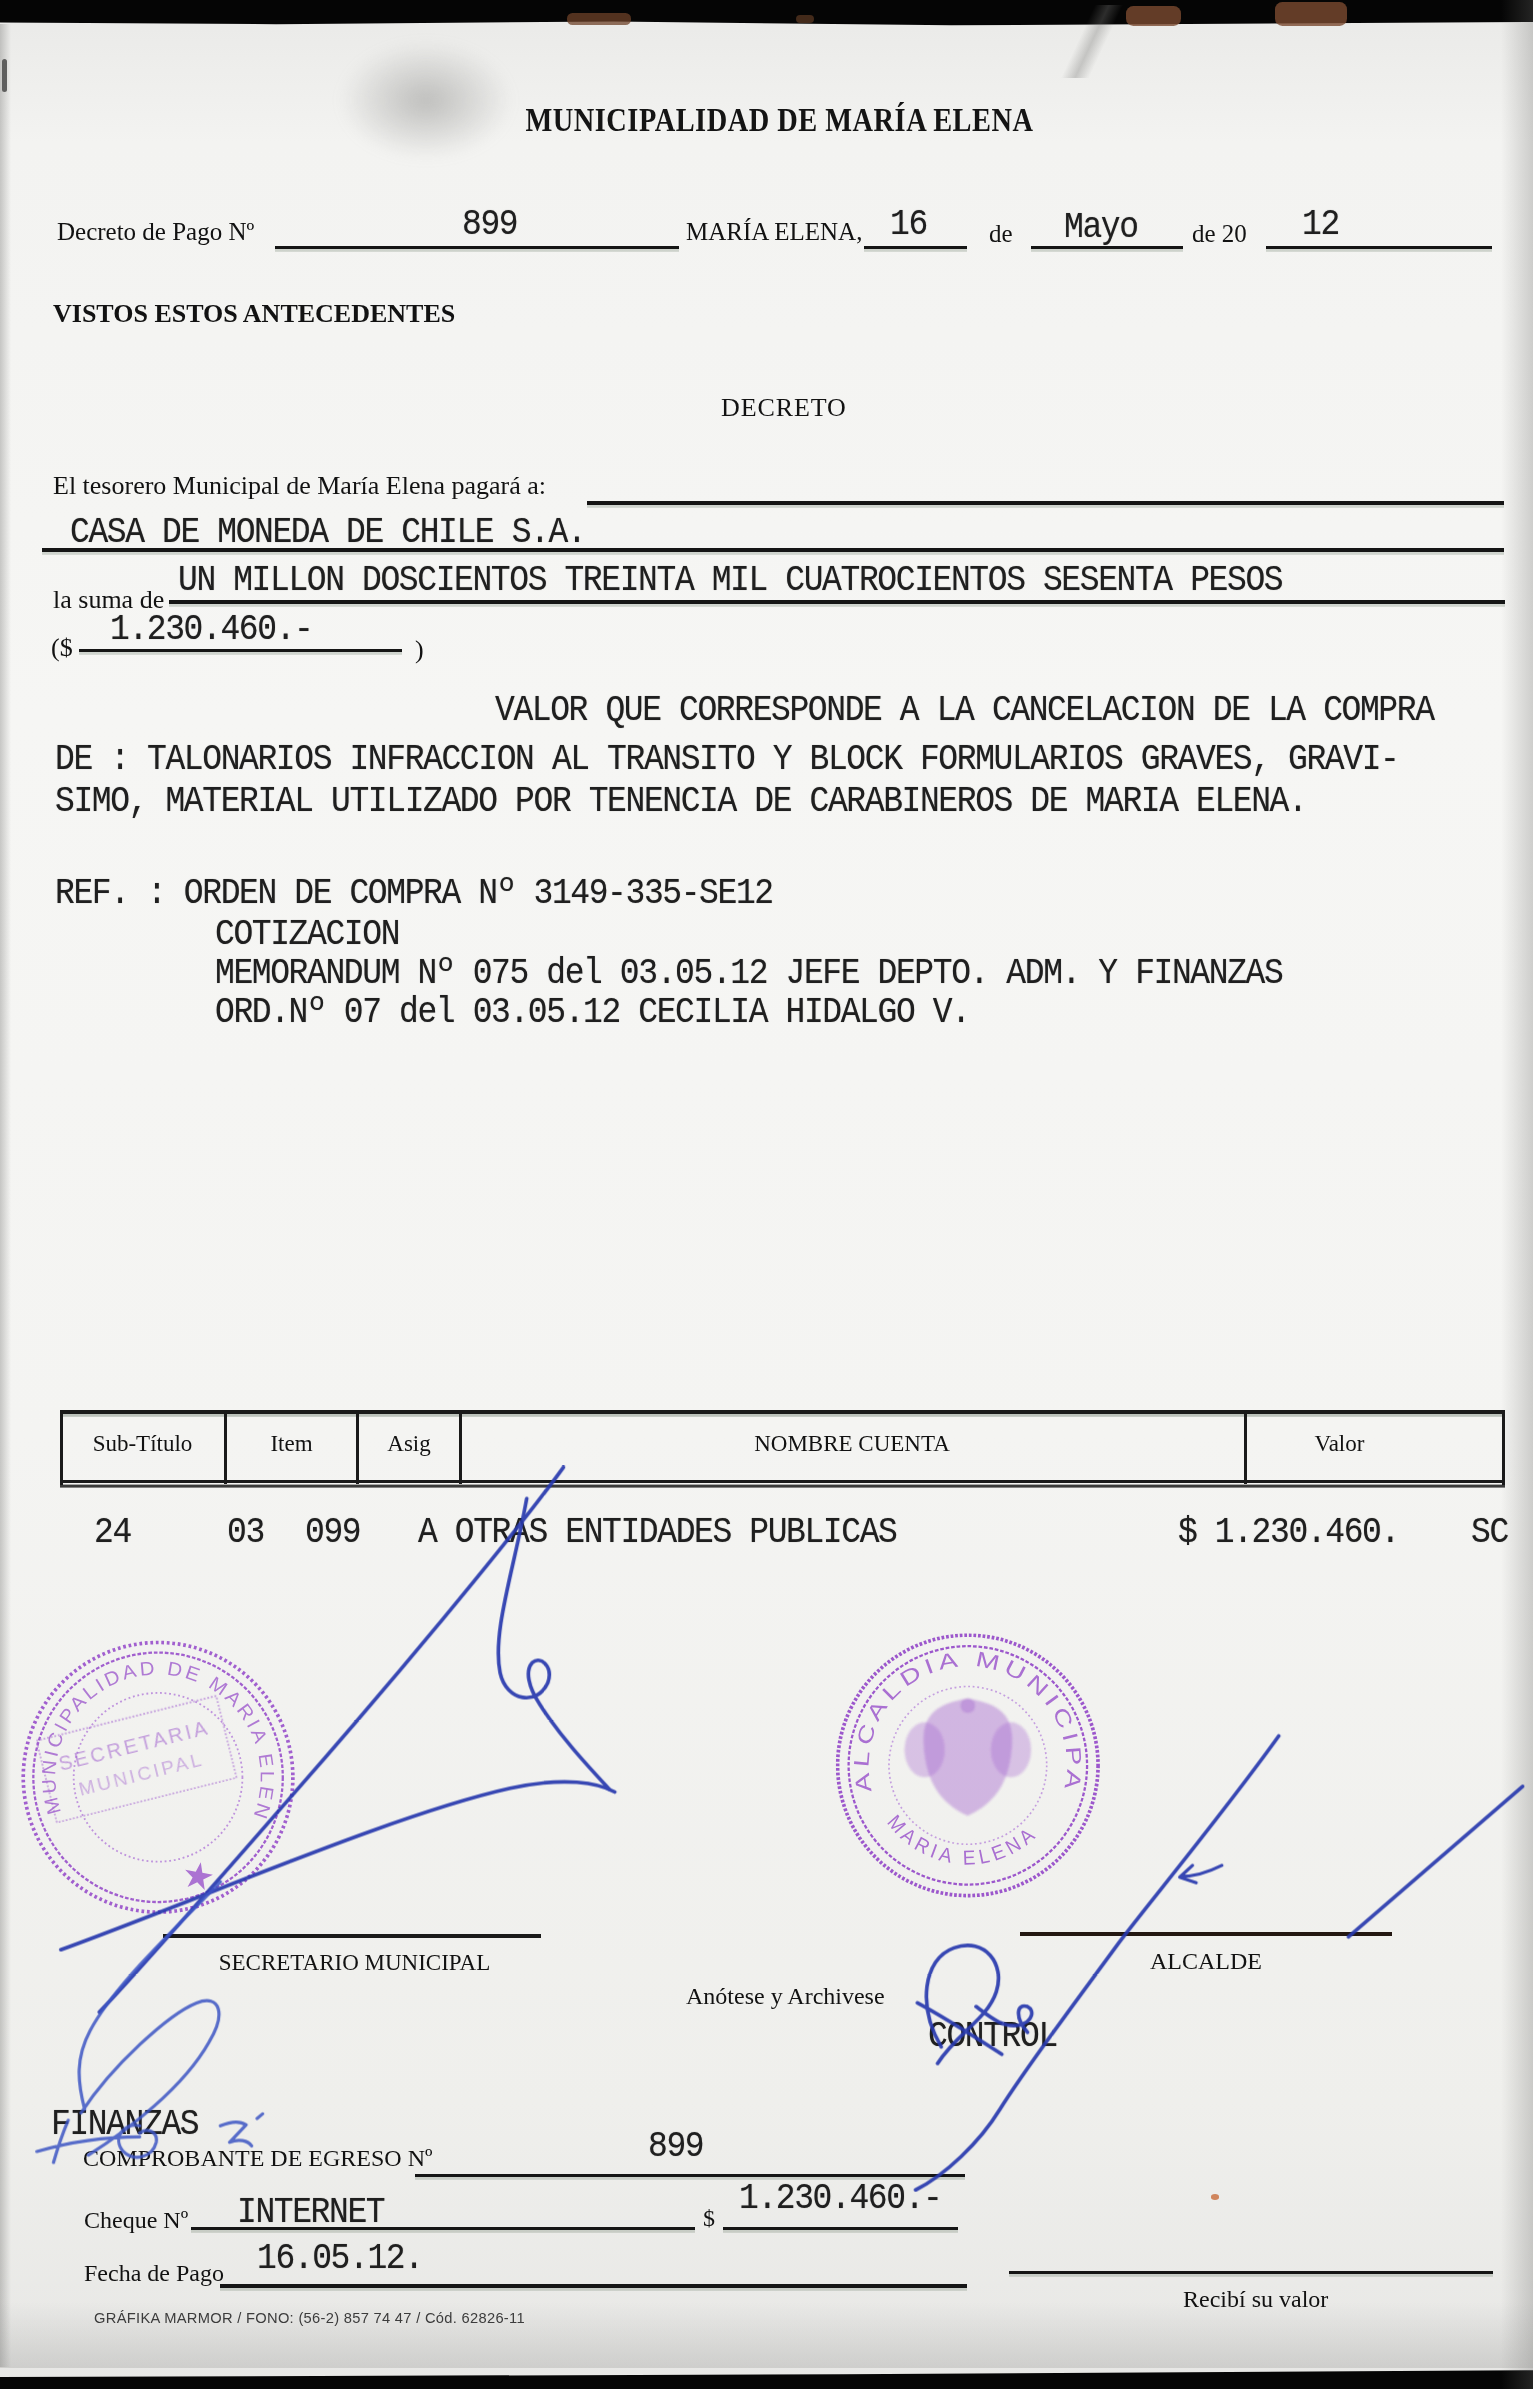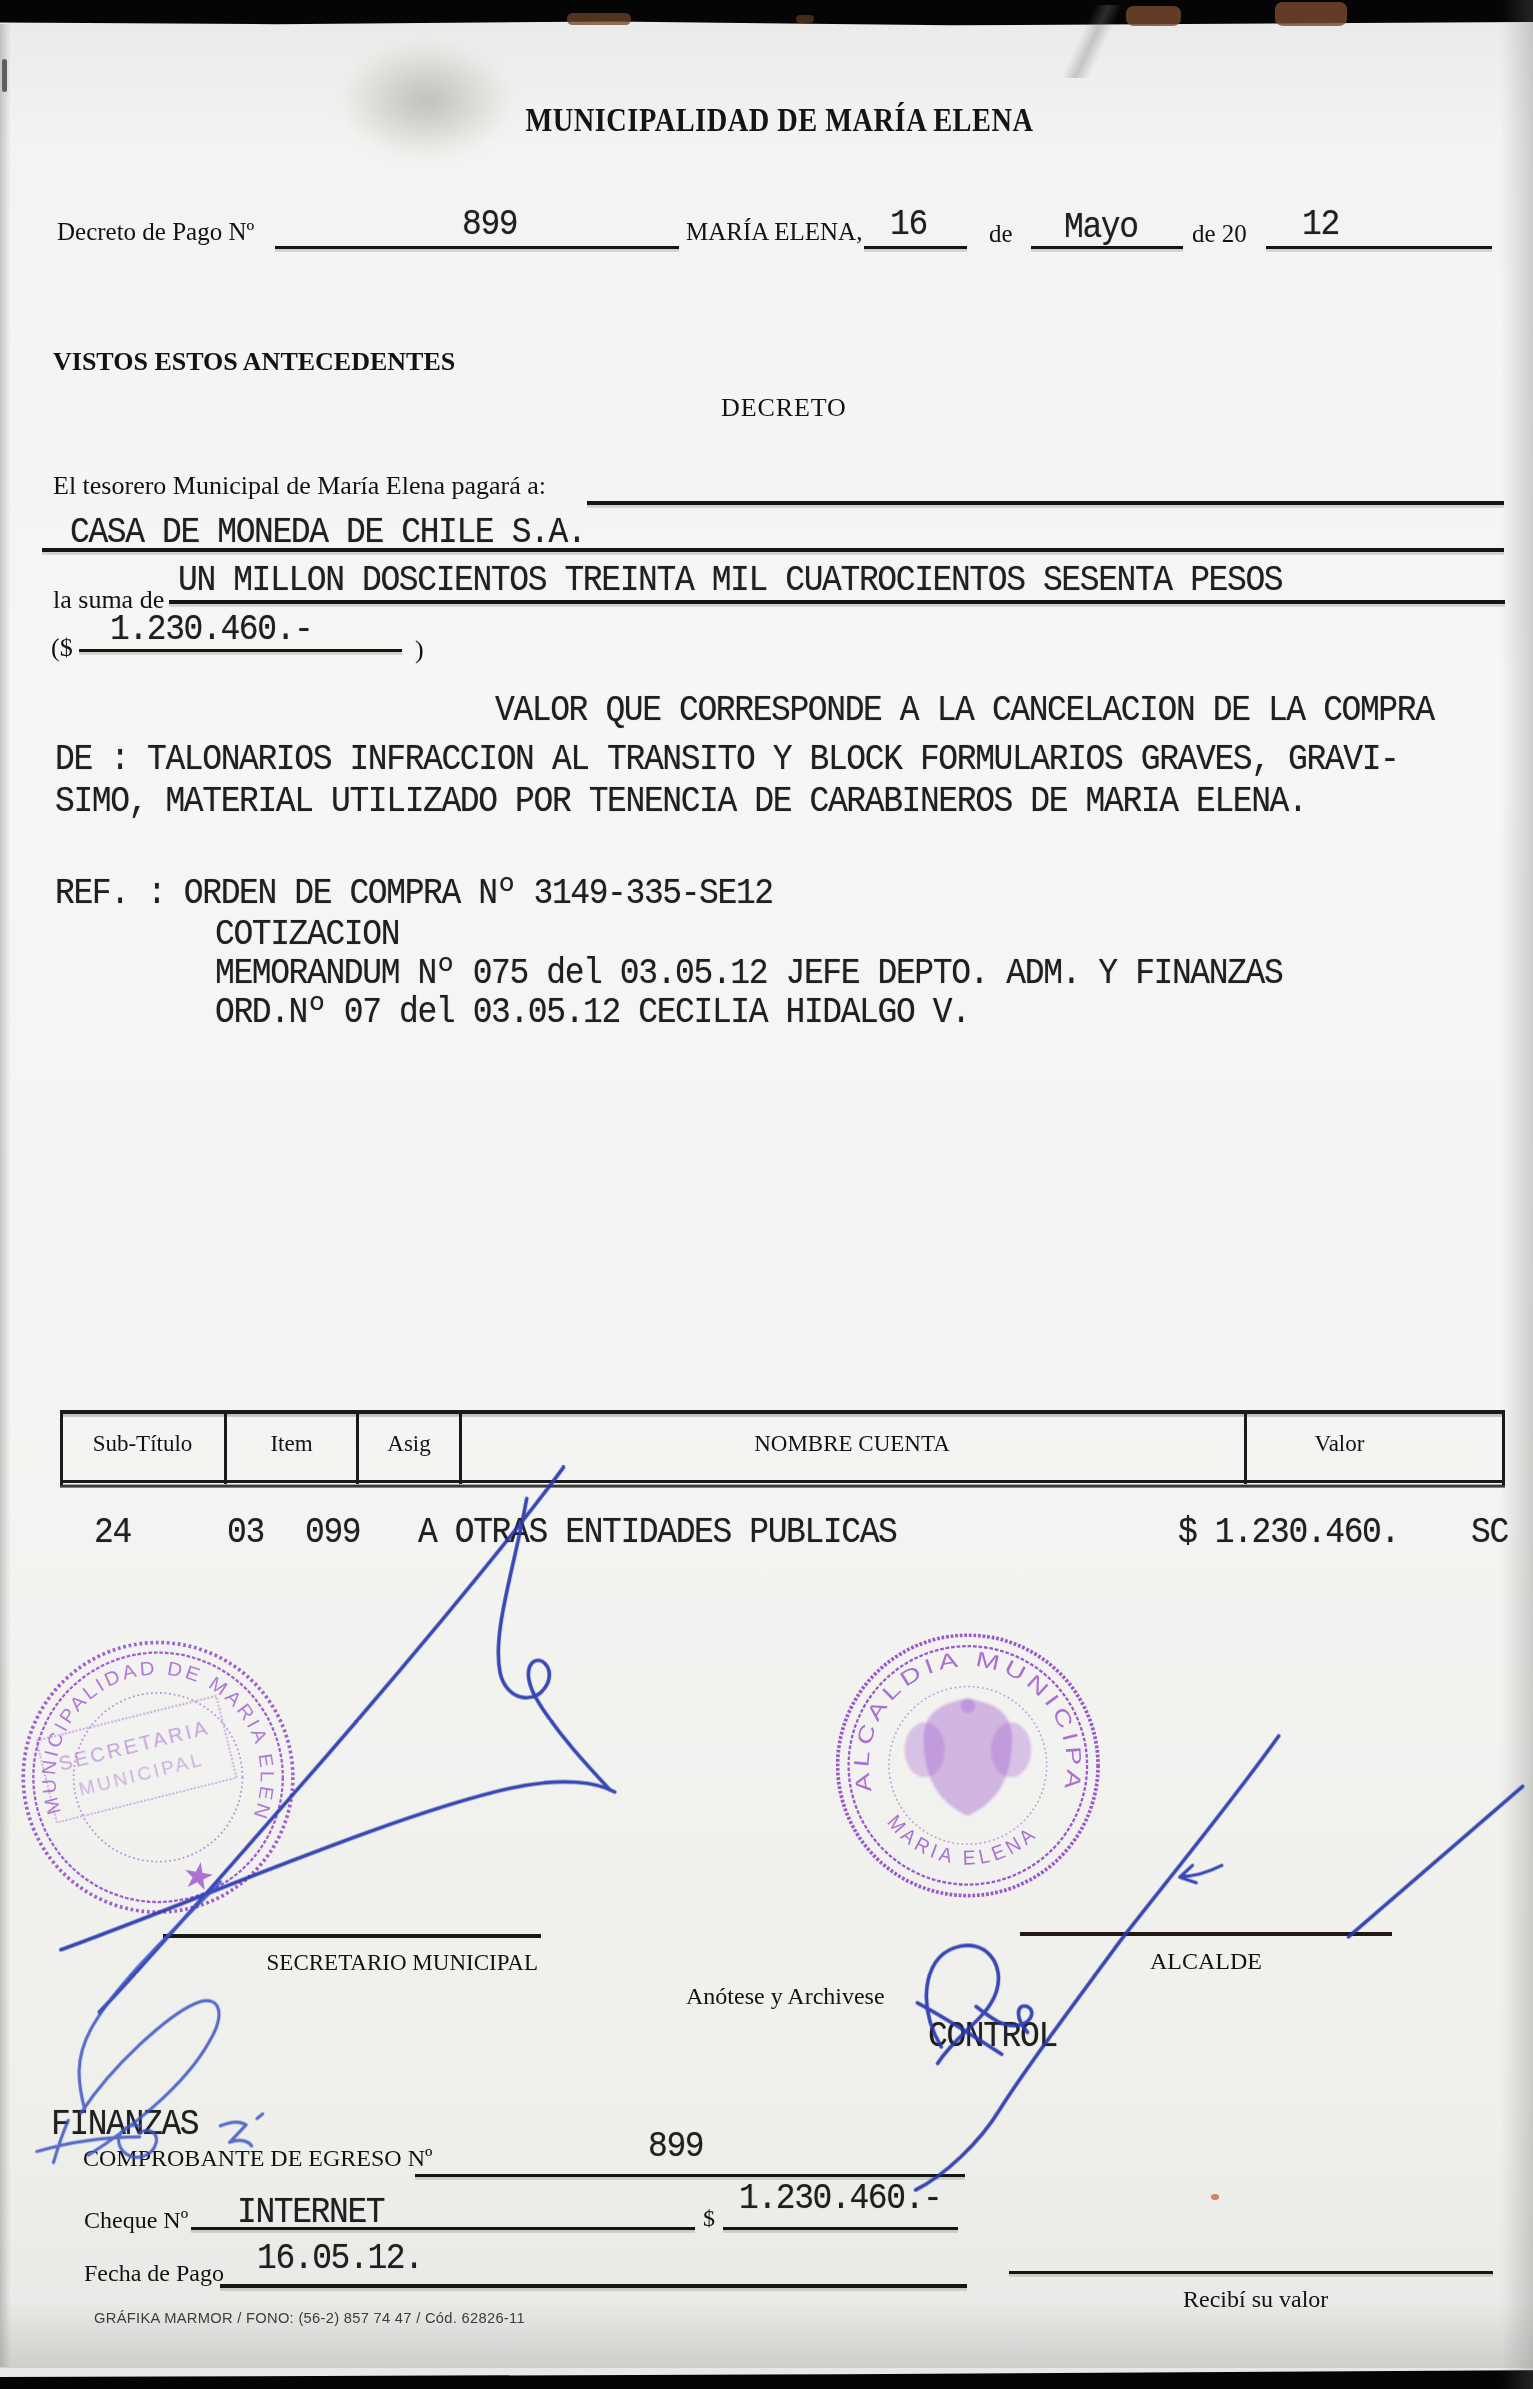--- a/index.html
+++ b/index.html
@@ -48,21 +48,21 @@
   <div class="abs it" style="left:686px;top:218px;font-size:25px;">MARÍA ELENA,</div>
   <div class="abs tw" style="left:890px;top:204px;">16</div>
   <div class="rule" style="left:864px;top:246px;width:103px;height:2.8px;"></div>
   <div class="abs it" style="left:989px;top:220px;font-size:25px;">de</div>
   <div class="abs tw" style="left:1064px;top:207px;">Mayo</div>
   <div class="rule" style="left:1031px;top:246px;width:152px;height:2.8px;"></div>
   <div class="abs it" style="left:1192px;top:220px;font-size:25px;">de 20</div>
   <div class="abs tw" style="left:1302px;top:204px;">12</div>
   <div class="rule" style="left:1266px;top:246px;width:226px;height:2.8px;"></div>
 
-  <div class="abs it" style="left:53px;top:299px;font-size:26px;font-weight:600;margin-top:48px;">VISTOS ESTOS ANTECEDENTES</div>
+  <div class="abs it" style="left:53px;top:299px;font-size:26px;font-weight:600;">VISTOS ESTOS ANTECEDENTES</div>
   <div class="abs it" style="left:721px;top:393px;font-size:26px;letter-spacing:0.9px;">DECRETO</div>
 
   <div class="abs it" style="left:53px;top:471px;font-size:26px;">El tesorero Municipal de María Elena pagará a:</div>
   <div class="rule" style="left:587px;top:501px;width:917px;height:3.7px;"></div>
   <div class="abs tw" style="left:70px;top:512px;">CASA DE MONEDA DE CHILE S.A.</div>
   <div class="rule" style="left:42px;top:548px;width:1462px;height:3.7px;"></div>
   <div class="abs tw" style="left:178px;top:560px;">UN MILLON DOSCIENTOS TREINTA MIL CUATROCIENTOS SESENTA PESOS</div>
   <div class="abs it" style="left:53px;top:585px;font-size:26px;">la suma de</div>
   <div class="rule" style="left:169px;top:600px;width:1336px;height:3.7px;"></div>
   <div class="abs it" style="left:51px;top:633px;font-size:26px;">($</div>
@@ -94,21 +94,21 @@
   <div class="abs it ctr" style="left:1212px;top:1431px;width:255px;font-size:23px;">Valor</div>
 
   <div class="abs tw" style="left:94px;top:1512px;">24</div>
   <div class="abs tw" style="left:227px;top:1512px;">03</div>
   <div class="abs tw" style="left:305px;top:1512px;">099</div>
   <div class="abs tw" style="left:418px;top:1512px;">A OTRAS ENTIDADES PUBLICAS</div>
   <div class="abs tw" style="left:1178px;top:1512px;">$ 1.230.460.</div>
   <div class="abs tw" style="left:1471px;top:1512px;">SC</div>
 
   <div class="rule2" style="left:163px;top:1934px;width:378px;height:3.7px;"></div>
-  <div class="abs it ctr" style="left:171px;top:1950px;width:367px;font-size:23px;text-align:right;">SECRETARIO MUNICIPAL</div>
+  <div class="abs it ctr" style="left:171px;top:1950px;width:367px;font-size:23px;">SECRETARIO MUNICIPAL</div>
   <div class="abs it" style="left:686px;top:1983px;font-size:24px;">Anótese y Archivese</div>
   <div class="rule2" style="left:1020px;top:1932px;width:372px;height:3.7px;background:#241812;"></div>
   <div class="abs it ctr" style="left:1020px;top:1948px;width:372px;font-size:24px;">ALCALDE</div>
   <div class="abs tw" style="left:928px;top:2016px;">CONTROL</div>
   <div class="abs tw" style="left:51px;top:2104px;">FINANZAS</div>
 
   <div class="abs it" style="left:83px;top:2145px;font-size:24px;">COMPROBANTE DE EGRESO Nº</div>
   <div class="abs tw" style="left:648px;top:2126px;">899</div>
   <div class="rule" style="left:415px;top:2174px;width:550px;height:2.8px;"></div>
   <div class="abs tw" style="left:739px;top:2178px;">1.230.460.-</div>

